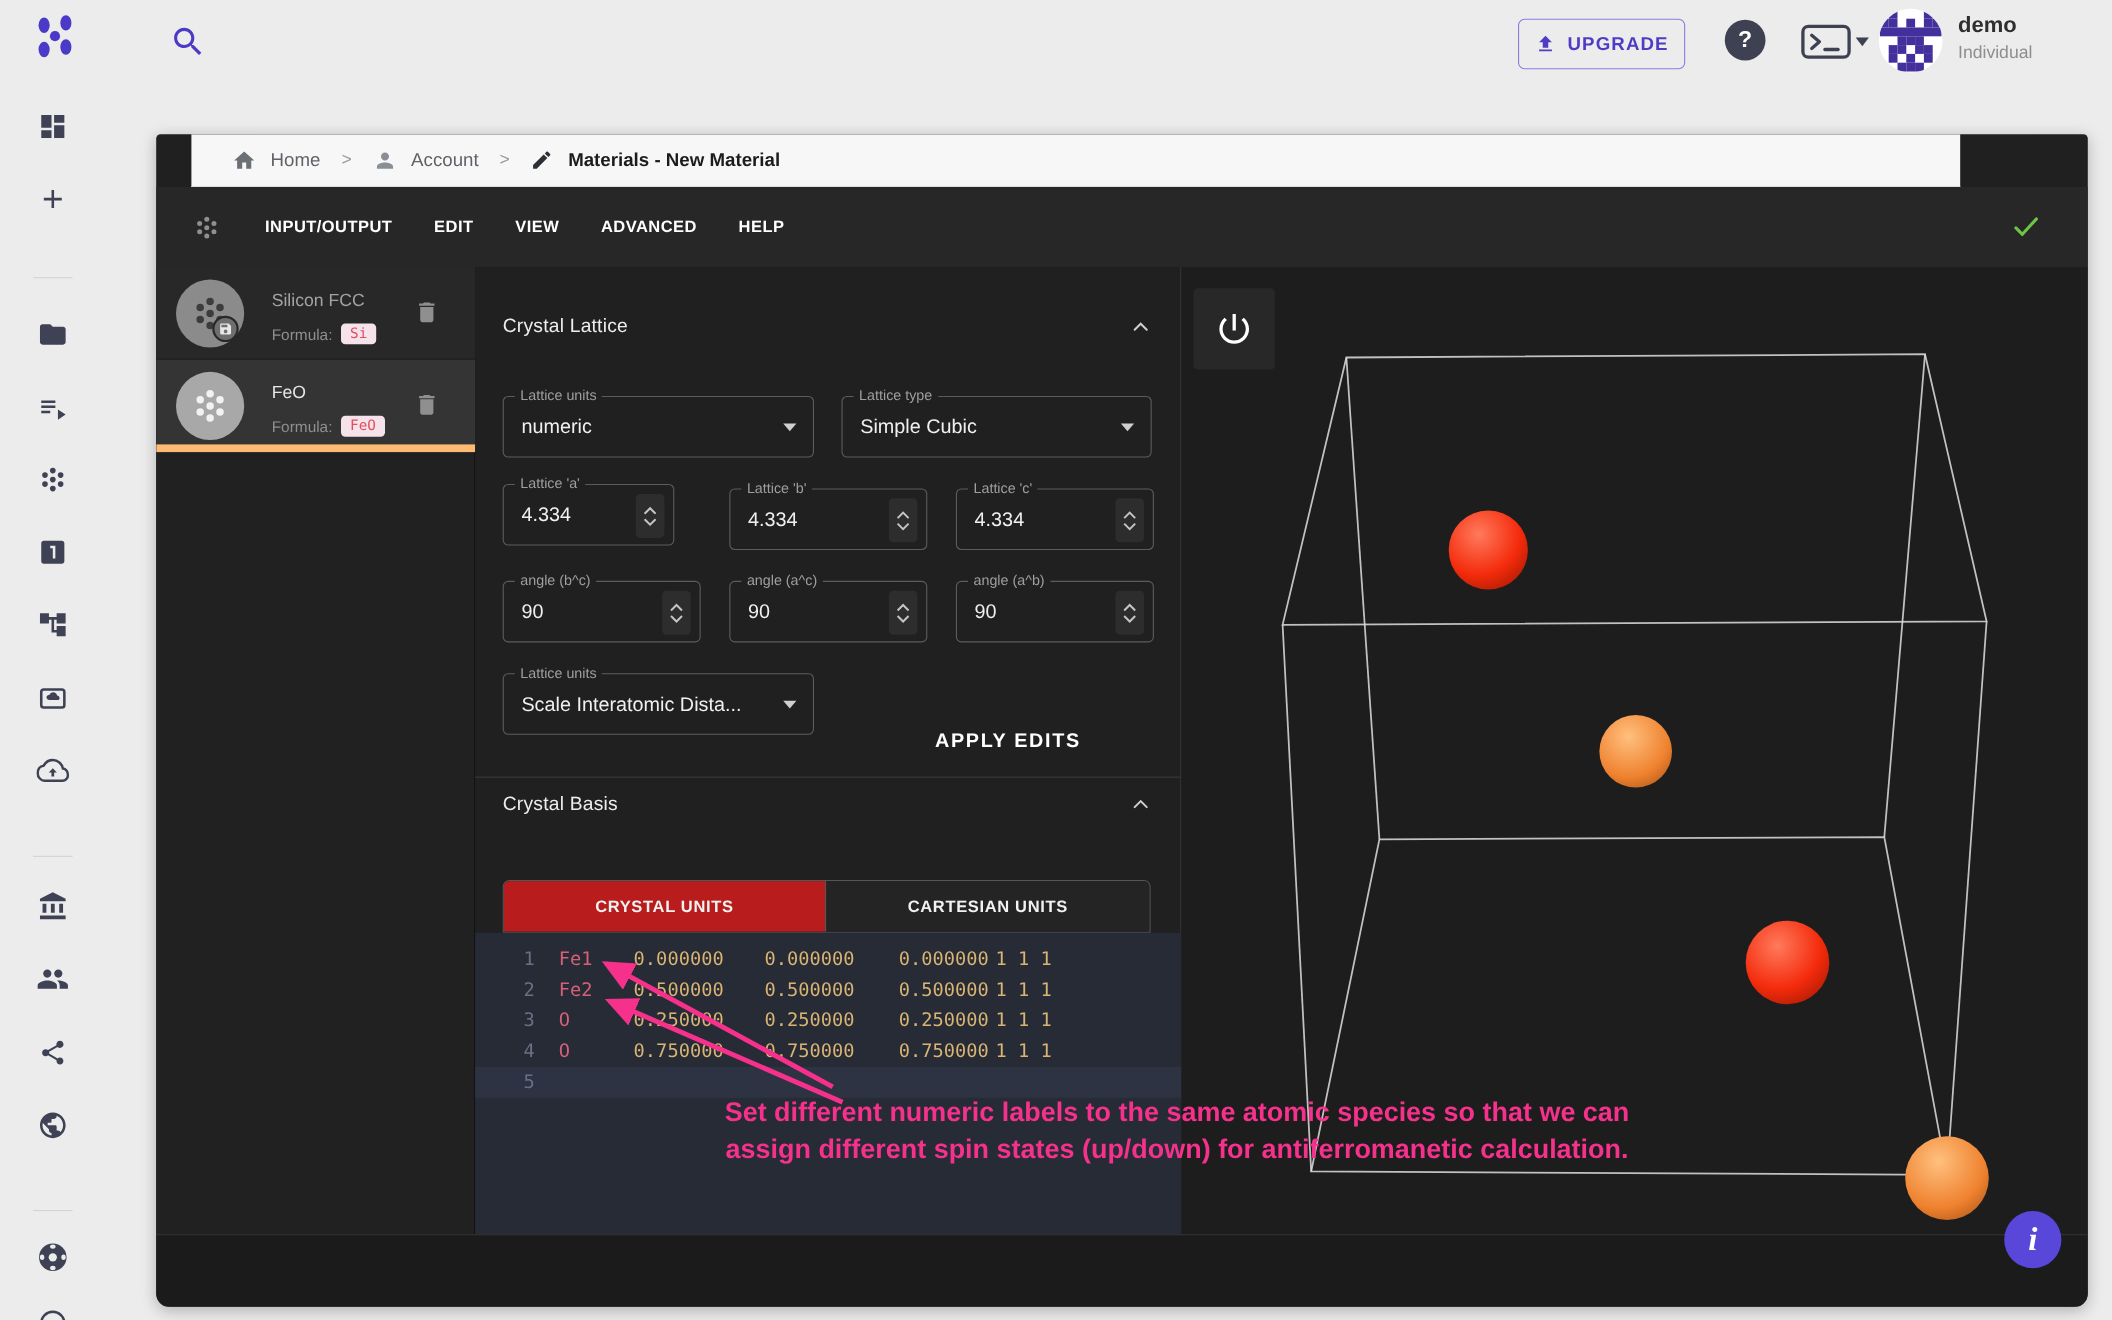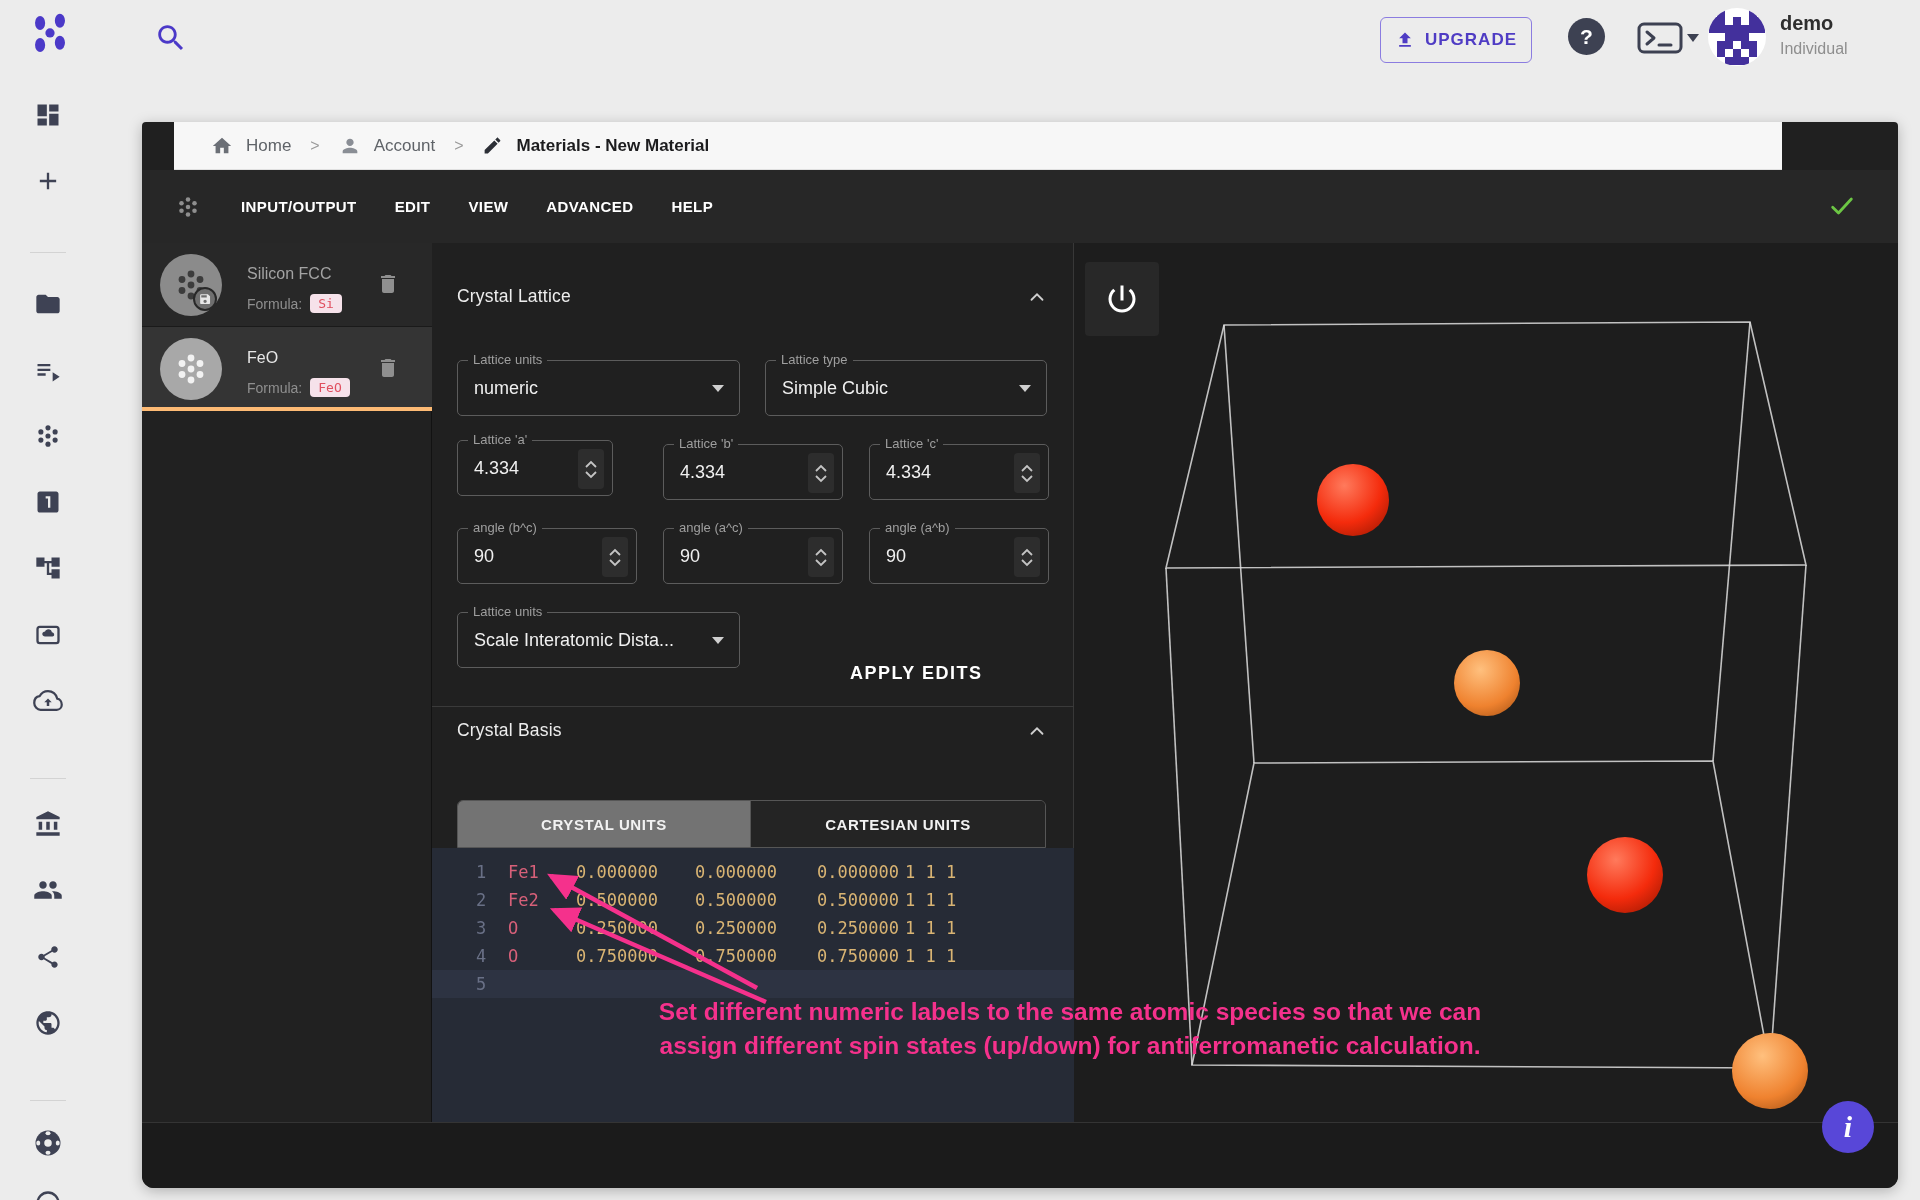--- a/index.html
+++ b/index.html
@@ -336,21 +336,21 @@
           <span>Formula:</span>
           <span class="chip">Si</span>
         </div>
         <span class="trash icon-btn">
           <svg width="24" height="28" viewBox="0 0 24 24" fill="#8f8f8f">
               <path d="M6 19c0 1.1.9 2 2 2h8c1.1 0 2-.9 2-2V7H6v12zM19 4h-3.5l-1-1h-5l-1 1H5v2h14V4z"></path>
             </svg>
           </span>
       </div>
 
-      <div class="mat-item" style="top:84px;background:#343434;border-bottom:4px solid #fdba74;">
+      <div class="mat-item" style="top:84px;background:#343434;border-bottom:7px solid #fdba74;">
         <div class="mat-avatar" style="background:#a8a8a8;">
           <svg width="62" height="62" viewBox="0 0 62 62">
               <g fill="#f2f2f2">
             <circle cx="31" cy="20" r="3.4"></circle>
                 <circle cx="40" cy="25.5" r="3.4"></circle>
                 <circle cx="22" cy="25.5" r="3.4"></circle>
             <circle cx="31" cy="31" r="3.4"></circle>
                 <circle cx="40" cy="36.5" r="3.4"></circle>
                 <circle cx="22" cy="36.5" r="3.4"></circle>
             <circle cx="31" cy="42" r="3.4"></circle>
@@ -473,21 +473,21 @@
       <div class="sec-divider"></div>
 
       <div class="sec-title" style="top:477px;">Crystal Basis</div>
       <div class="chev-up icon-btn" style="top:476px;">
         <svg width="22" height="22" viewBox="0 0 24 24" fill="none" stroke="#cfcfcf" stroke-width="2" stroke-linecap="round">
             <polyline points="6 15 12 9 18 15"></polyline>
           </svg>
         </div>
 
       <div class="tabbar">
-        <div class="tab" style="width:292px;background:#737373;">CRYSTAL UNITS</div>
+        <div class="tab" style="width:292px;background:#b91c1c;">CRYSTAL UNITS</div>
         <div class="tab" style="flex:1;background:#242424;border-left:1px solid #565656;">CARTESIAN UNITS</div>
       </div>
 
       <div id="editor">
         <div class="active-line"></div>
         <div class="code-line" style="top:10px;">
           <span class="ln">1</span>
             <span class="elem">Fe1</span>
             <span class="cx">0.000000</span>
             <span class="cy">0.000000</span>

